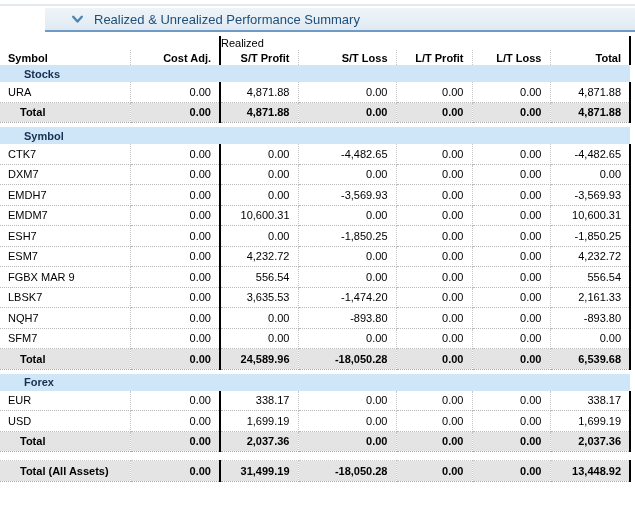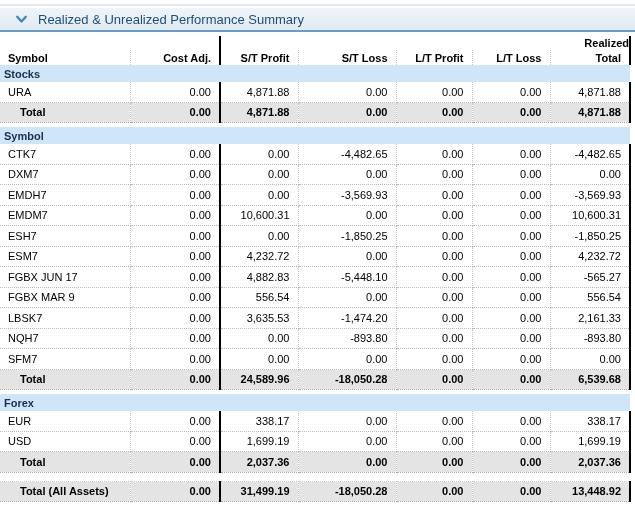--- a/index.html
+++ b/index.html
@@ -22,22 +22,23 @@
     height: 4px;
     border-bottom: 2px solid #e2e9f0;
     margin-bottom: 2px;
   }
   .panel-header {
     height: 22px;
     background: linear-gradient(#eff4f9, #e0eaf3);
     border-bottom: 2px solid #6d9bc5;
     display: flex;
     align-items: center;
-    padding-left: 14px;
+    padding-left: 25px;
     cursor: pointer;
+    margin-left: 45px;
   }
   .chevron {
     width: 15px;
     height: 15px;
     display: inline-flex;
     align-items: center;
     justify-content: center;
   }
   .panel-title {
     color: #1f4e79;
@@ -56,29 +57,29 @@
   table.perf td {
     padding: 0 8px;
     height: 19.5px;
     white-space: nowrap;
     overflow: hidden;
     vertical-align: middle;
   }
   td.num { text-align: right; }
   td.sym { padding-left: 12px; text-align: left; }
 
-  tr.group-row td { height: 14px; font-weight: bold; text-align: right; padding: 0; }
+  tr.group-row td { height: 14px; font-weight: normal; text-align: left; padding: 0; }
   tr.cols-row td { height: 15px; font-weight: bold; }
 
   tr.band td {
     background: #cfe5f8;
     color: #16304f;
     font-weight: bold;
     height: 17px;
-    padding-left: 4px;
+    padding-left: 24px;
   }
   tr.data td { border-bottom: 1px dotted #b9b9b9; }
   tr.total td, tr.grand td {
     background: #e4e4e4;
     font-weight: bold;
     border-top: 1px dotted #cccccc;
     border-bottom: 1px dotted #a9a9a9;
   }
   tr.total td.sym, tr.grand td.sym { padding-left: 20px; }
   tr.gap td { height: 4px; padding: 0; }
@@ -204,29 +205,20 @@
         <tr class="data">
           <td class="sym ds">ESM7</td>
           <td class="num">0.00</td>
           <td class="num vl ds">4,232.72</td>
           <td class="num ds">0.00</td>
           <td class="num ds">0.00</td>
           <td class="num ds">0.00</td>
           <td class="num vr">4,232.72</td>
         </tr>
         <tr class="data">
-          <td class="sym ds">FGBX JUN 17</td>
-          <td class="num">0.00</td>
-          <td class="num vl ds">4,882.83</td>
-          <td class="num ds">-5,448.10</td>
-          <td class="num ds">0.00</td>
-          <td class="num ds">0.00</td>
-          <td class="num vr">-565.27</td>
-        </tr>
-        <tr class="data">
           <td class="sym ds">FGBX MAR 9</td>
           <td class="num">0.00</td>
           <td class="num vl ds">556.54</td>
           <td class="num ds">0.00</td>
           <td class="num ds">0.00</td>
           <td class="num ds">0.00</td>
           <td class="num vr">556.54</td>
         </tr>
         <tr class="data">
           <td class="sym ds">LBSK7</td>

